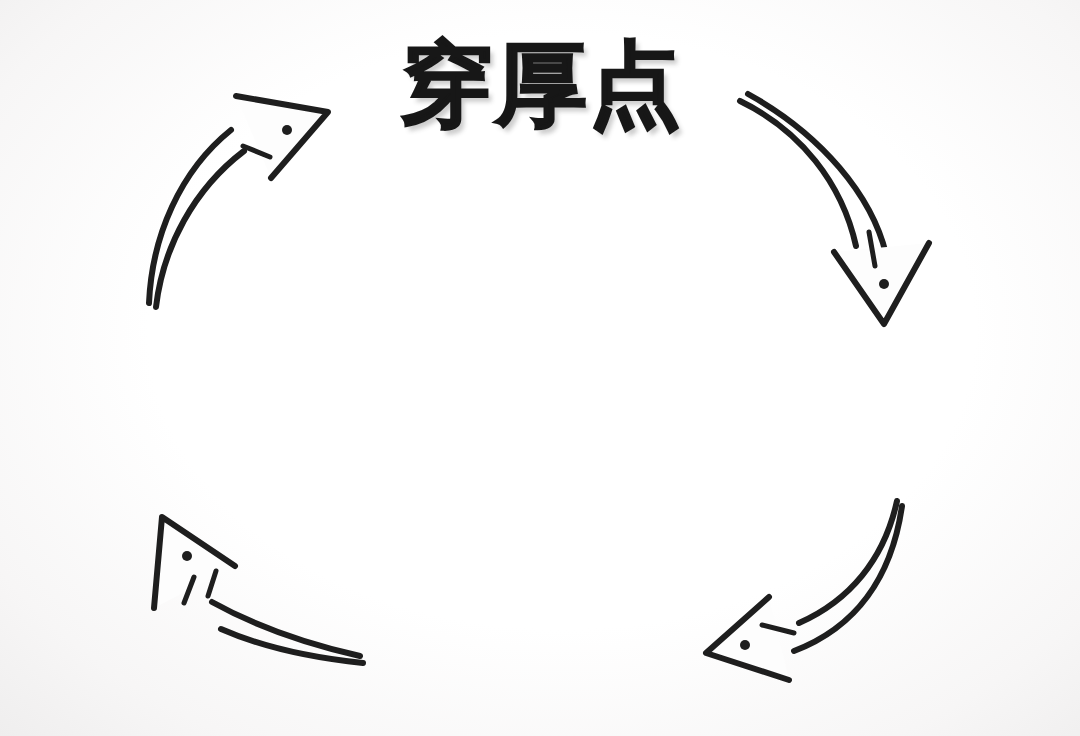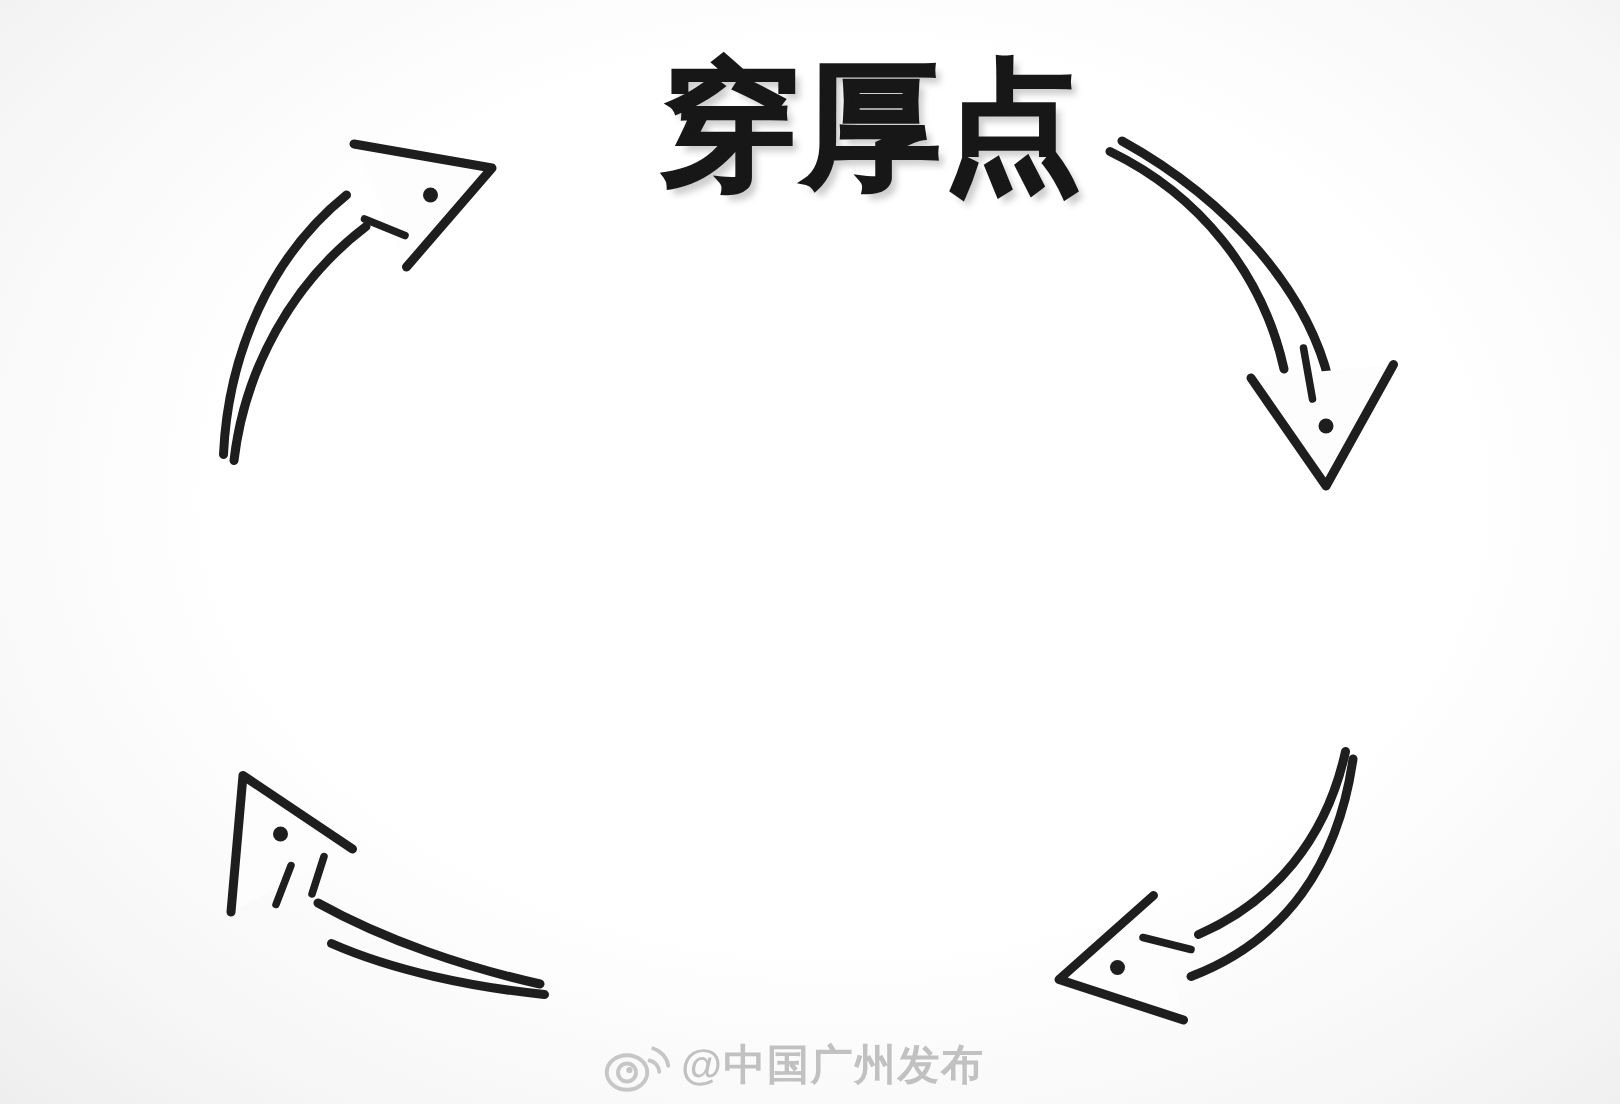--- a/index.html
+++ b/index.html
@@ -23,21 +23,21 @@
     position: absolute;
     font-size: 92px;
     font-weight: 900;
     line-height: 1;
     color: #171717;
     letter-spacing: 2px;
     white-space: nowrap;
     text-shadow: 4px 5px 4px rgba(60,60,60,0.25);
     -webkit-text-stroke: 2px #171717;
   }
-  .label-top    { left: 401px; top: 38px; margin-left: 40px; }
+  .label-top    { left: 401px; top: 38px; }
   .label-right  { left: 815px; top: 381px; }
   .label-bottom { left: 407px; top: 606px; }
   .label-left   { left: 49px;  top: 380px; }
 
   .watermark {
     position: absolute;
     left: 401px; top: 690px;
     display: flex;
     align-items: center;
     gap: 7px;
@@ -117,24 +117,14 @@
       <path class="arrow-shaft" d="M149,303 C152,236 180,171 231,130"></path>
       <path class="arrow-shaft" d="M156,307 C163,247 194,189 244,151"></path>
       <path class="arrow-head" d="M236,96 L328,112 L271,178"></path>
       <path class="arrow-notch" d="M243,146 L270,157"></path>
       <circle class="arrow-dot" cx="287" cy="130" r="5"></circle>
     </g>
   </svg>
 
   <div class="cycle-label label-top">穿厚点</div>
 
-  <div class="watermark">
-    <svg width="46" height="40" viewBox="0 0 46 40">
-      <ellipse class="weibo-icon-stroke" cx="17" cy="25" rx="13.5" ry="11.5"></ellipse>
-      <circle class="weibo-icon-stroke" cx="17" cy="25" r="6"></circle>
-      <circle class="weibo-icon-fill" cx="18.6" cy="23.4" r="2.1"></circle>
-      <path class="weibo-icon-stroke" d="M32,17 a8,8 0 0 1 6.5,7.5"></path>
-      <path class="weibo-icon-stroke" d="M34.5,9 a14,14 0 0 1 10,11.5"></path>
-    </svg>
-    <span class="watermark-text">@中国广州发布</span>
-  </div>
 
 </div>
 
 </body></html>

